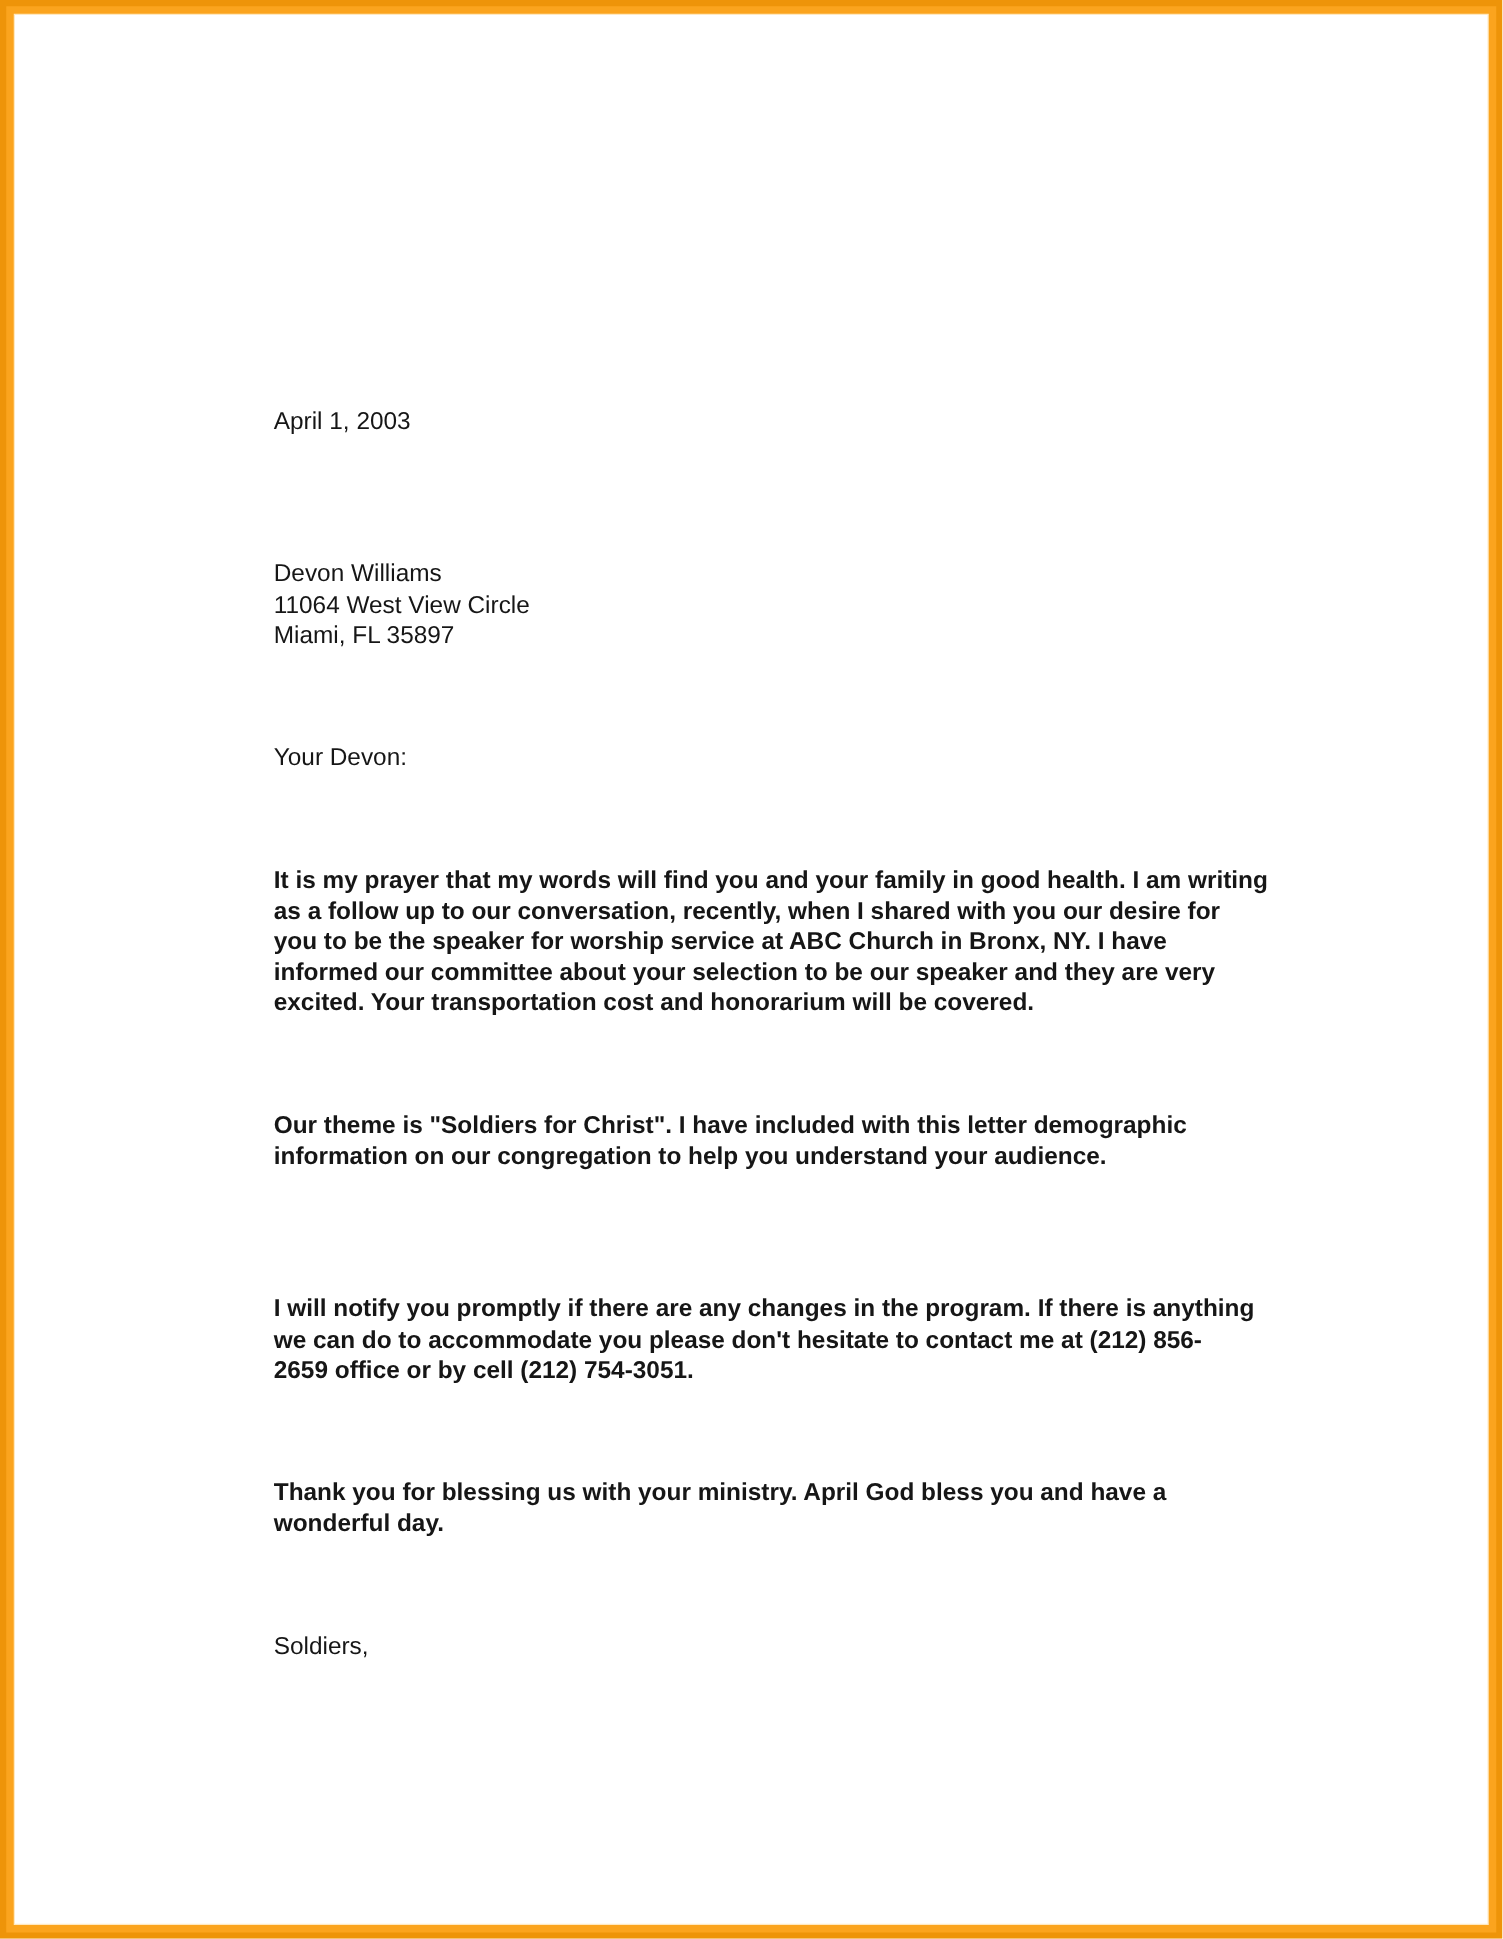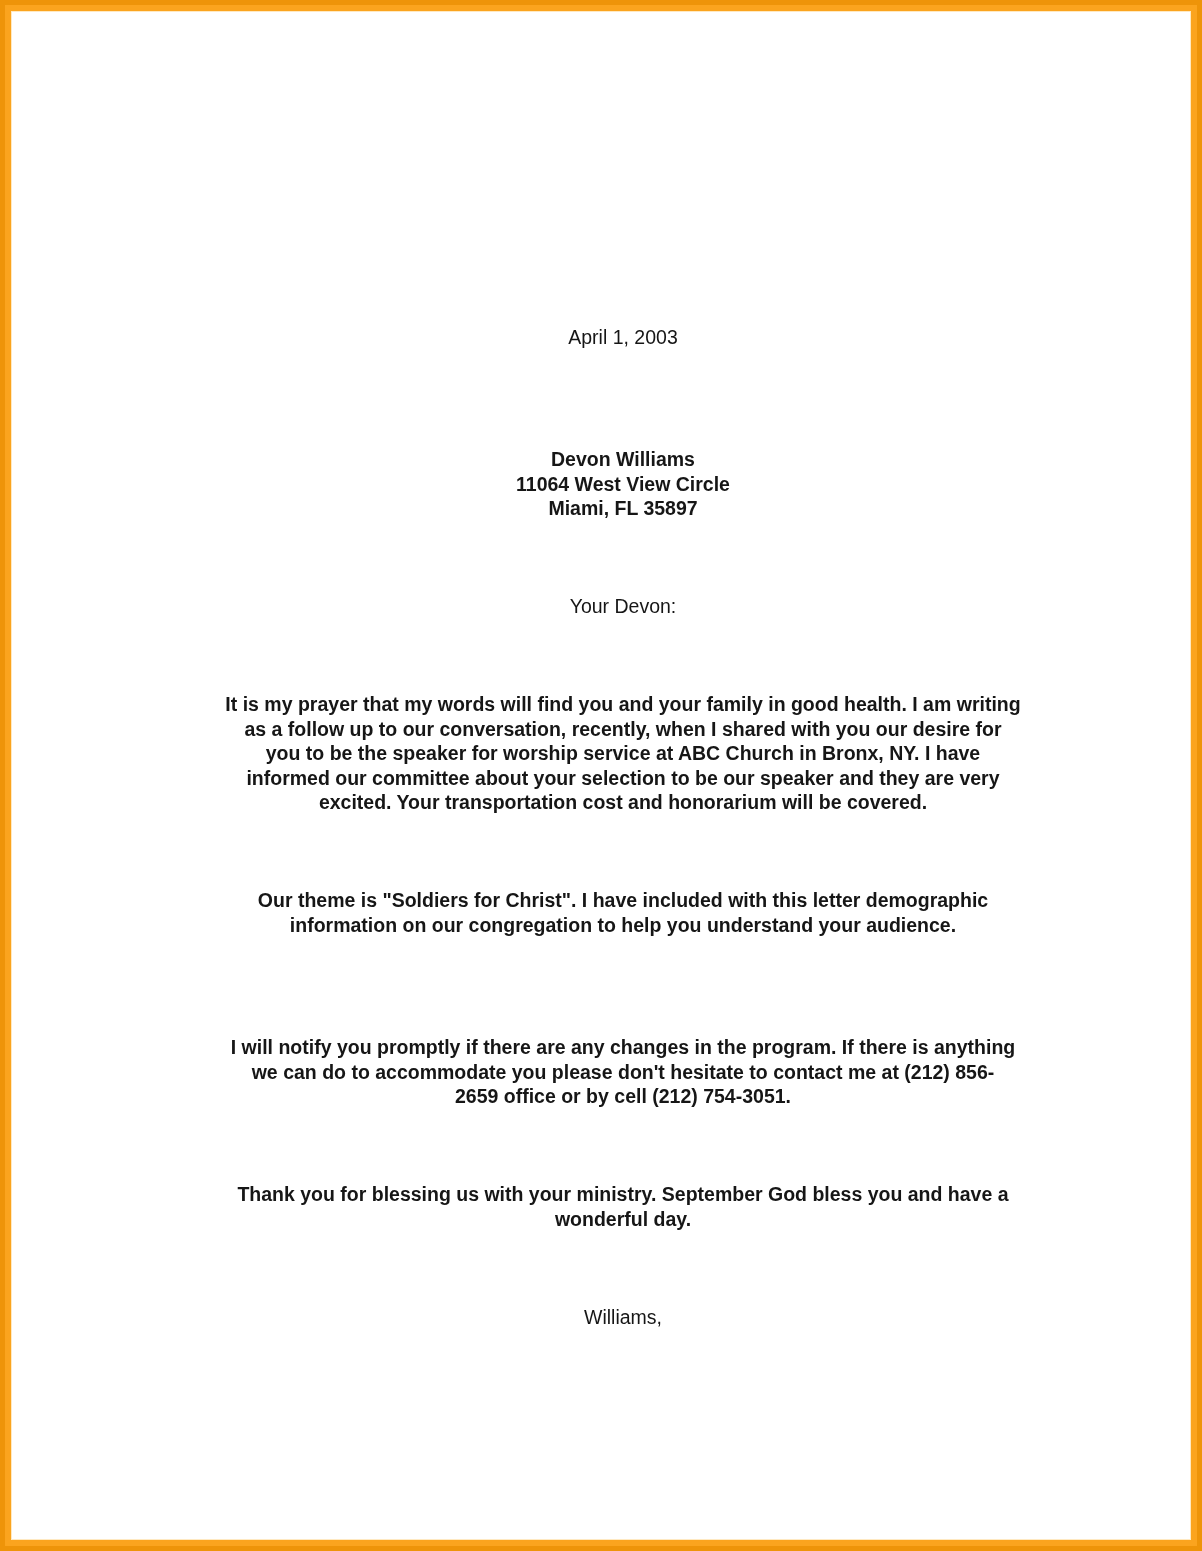--- a/index.html
+++ b/index.html
@@ -1,15 +1,15 @@
 <!DOCTYPE html>
 <html><head>
 <meta charset="utf-8">
 <style>
-  * { margin: 0; padding: 0; box-sizing: border-box; text-align: center; }
+  * { margin: 0; padding: 0; box-sizing: border-box; }
   html, body {
     font-family: "Liberation Sans", "DejaVu Sans", sans-serif;
     background: #ffffff;
   }
   .frame-outer {
     width: 1202px;
     height: 1551px;
     background: #EE9409;
     padding: 5px;
   }
@@ -35,21 +35,21 @@
     position: absolute;
     left: 207px;   
     top: 288px;    
     width: 808px;
     color: #161616;
     font-size: 19.5px;
     line-height: 24.5px;
     white-space: pre-line;
   }
   .date-line       { margin-bottom: 49px; }   
-  .recipient       { margin-bottom: 24.5px; font-weight: bold; }
+  .recipient       { margin-bottom: 24.5px; }
   .salutation      { margin-bottom: 24.5px; }
   .letter p.body-p { margin-bottom: 24.5px; font-weight: bold; }
   .closing         { margin-bottom: 98px; }   
 </style>
 </head>
 <body>
 
 <div class="frame-outer">
   <div class="frame-inner">
     <div class="frame-fade">
@@ -71,24 +71,24 @@
 excited. Your transportation cost and honorarium will be covered.</p>
 
           <p class="body-p">Our theme is "Soldiers for Christ". I have included with this letter demographic
 information on our congregation to help you understand your audience.</p>
 
 
           <p class="body-p">I will notify you promptly if there are any changes in the program. If there is anything
 we can do to accommodate you please don't hesitate to contact me at (212) 856-
 2659 office or by cell (212) 754-3051.</p>
 
-          <p class="body-p">Thank you for blessing us with your ministry. September God bless you and have a
+          <p class="body-p">Thank you for blessing us with your ministry. April God bless you and have a
 wonderful day.</p>
 
-          <div class="closing">Williams,</div>
+          <div class="closing">Soldiers,</div>
 
           
         </div>
 
       </div>
     </div>
   </div>
 </div>
 
 </body></html>

